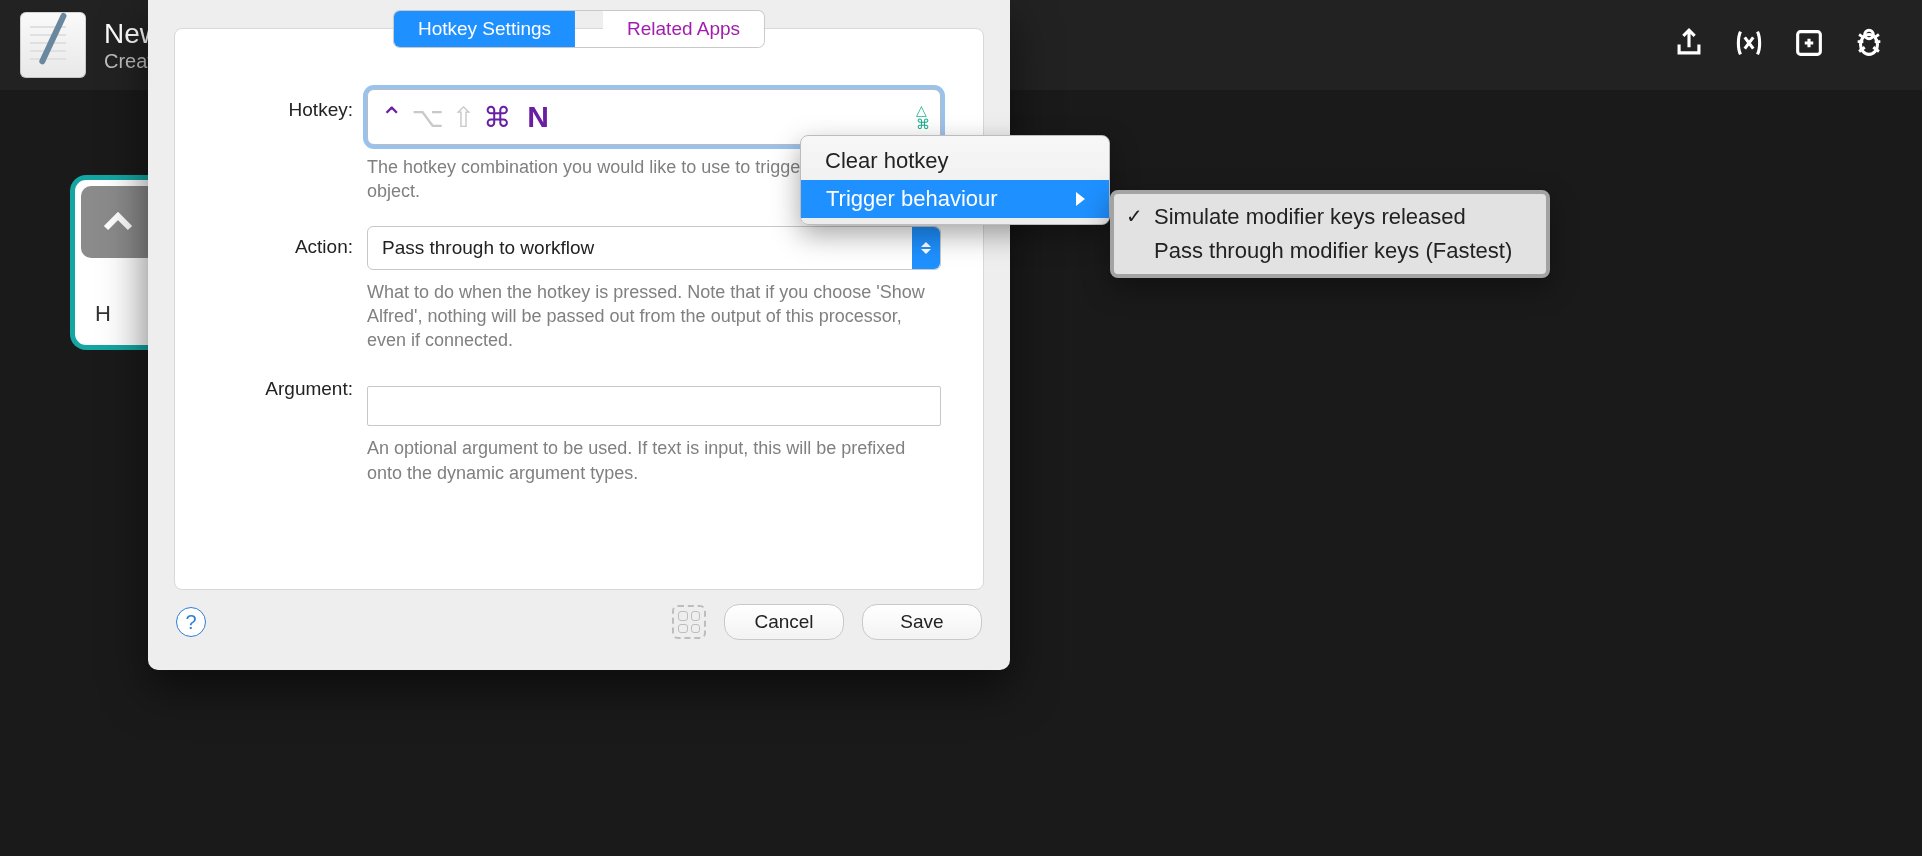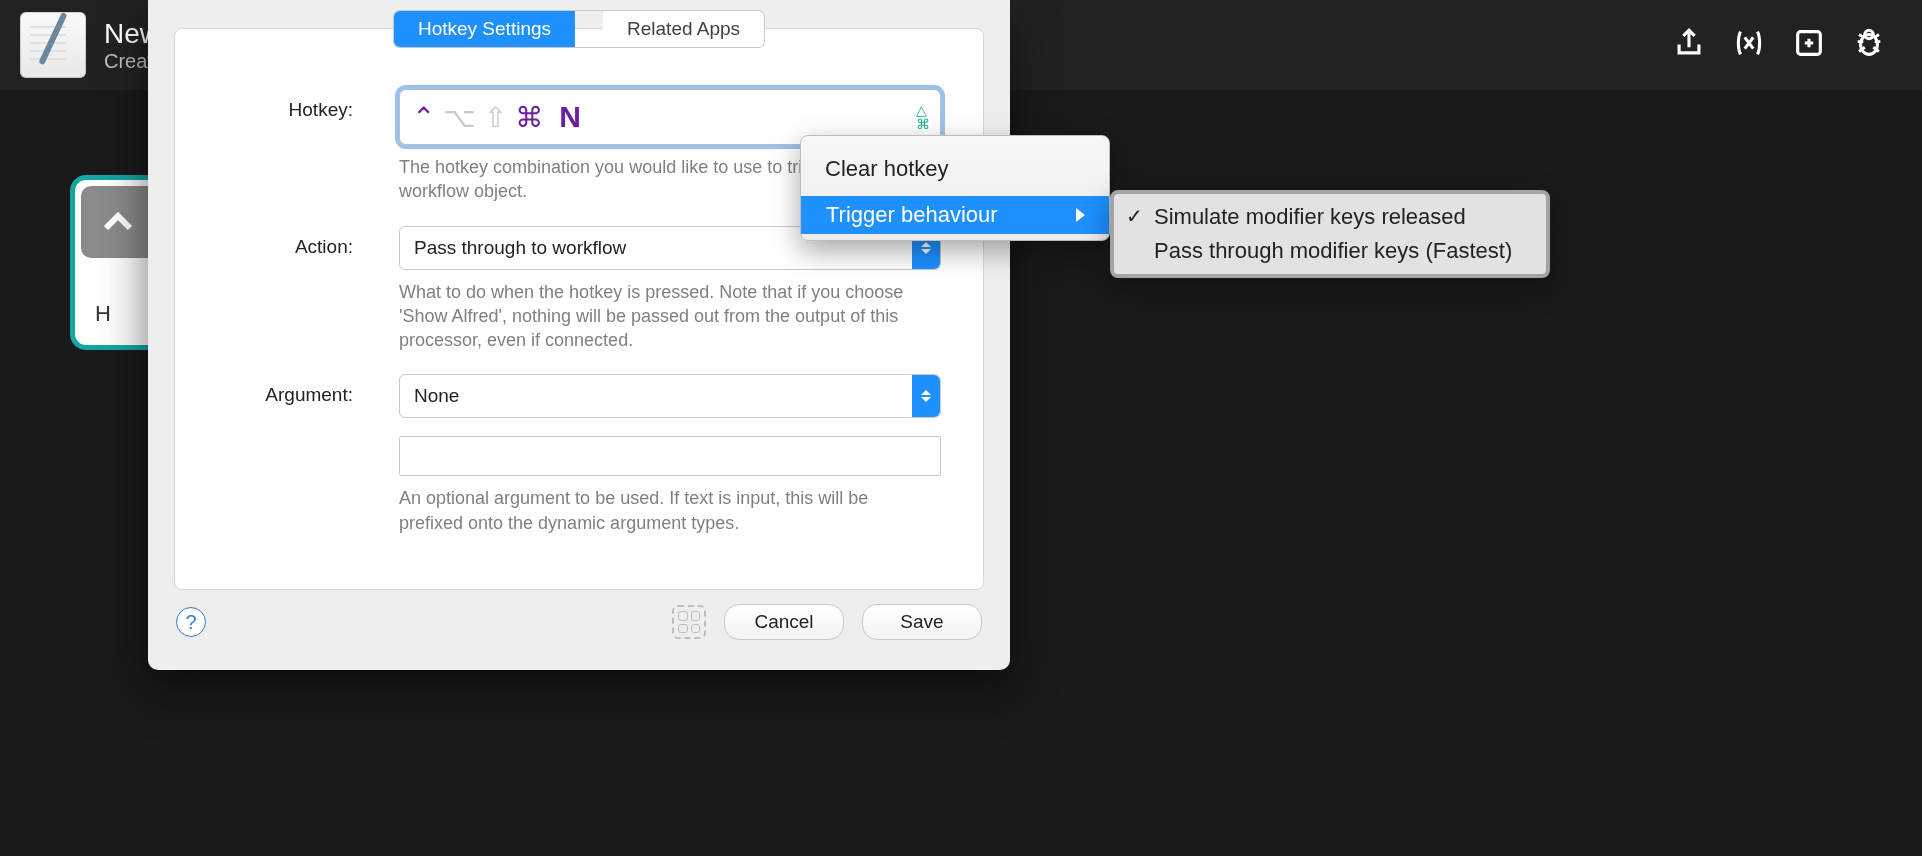--- a/index.html
+++ b/index.html
@@ -108,33 +108,32 @@
     border-radius:6px;
     overflow:hidden;
     box-shadow:0 0 0 1px #c8c8c8;
     z-index:5;
     gap:28px;
   }
   .seg-tab {
     padding:7px 24px;
     font-size:19px;
     background:#fff;
-    color:#404040;
+    color:#a21caf;
     border:none;
   }
   .seg-tab.active {
     background:#1e90ff;
     color:#fff;
   }
   
   .form-row {
     display:flex;
     align-items:flex-start;
     margin-bottom:12px;
-    gap:32px;
   }
   .form-row .label {
     width:150px;
     text-align:right;
     padding-right:14px;
     padding-top:10px;
     font-size:19px;
     color:#222;
   }
   .form-row .field { flex:1; }
@@ -251,21 +250,20 @@
     padding:6px 0;
     z-index:20;
   }
   .ctx-item {
     padding:6px 24px;
     font-size:22px;
     color:#222;
     display:flex;
     align-items:center;
     justify-content:space-between;
-    margin-top:8px;
   }
   .ctx-item.hl {
     background:#1e90ff;
     color:#fff;
     padding-left:25px;
   }
   .ctx-item .arrow {
     width:0;height:0;
     border-top:7px solid transparent;
     border-bottom:7px solid transparent;
@@ -373,27 +371,23 @@
       <div class="label">Action:</div>
       <div class="field">
         <div class="mac-select">
           <span>Pass through to workflow</span>
           <span class="chev"></span>
         </div>
         <div class="help-text">What to do when the hotkey is pressed. Note that if you choose 'Show Alfred', nothing will be passed out from the output of this processor, even if connected.</div>
       </div>
     </div>
 
-    <div class="form-row" style="margin-top:22px">
+    <div class="form-row" style="margin-top:16px">
       <div class="label">Argument:</div>
       <div class="field">
-        <div class="mac-select">
-          <span>None</span>
-          <span class="chev"></span>
-        </div>
         <div style="height:18px"></div>
         <input class="plain-input" value="" style="">
         <div class="help-text">An optional argument to be used. If text is input, this will be prefixed onto the dynamic argument types.</div>
       </div>
     </div>
   </div>
 
   <div class="sheet-footer">
     <div class="help-btn">?</div>
     <div class="footer-spacer"></div>

